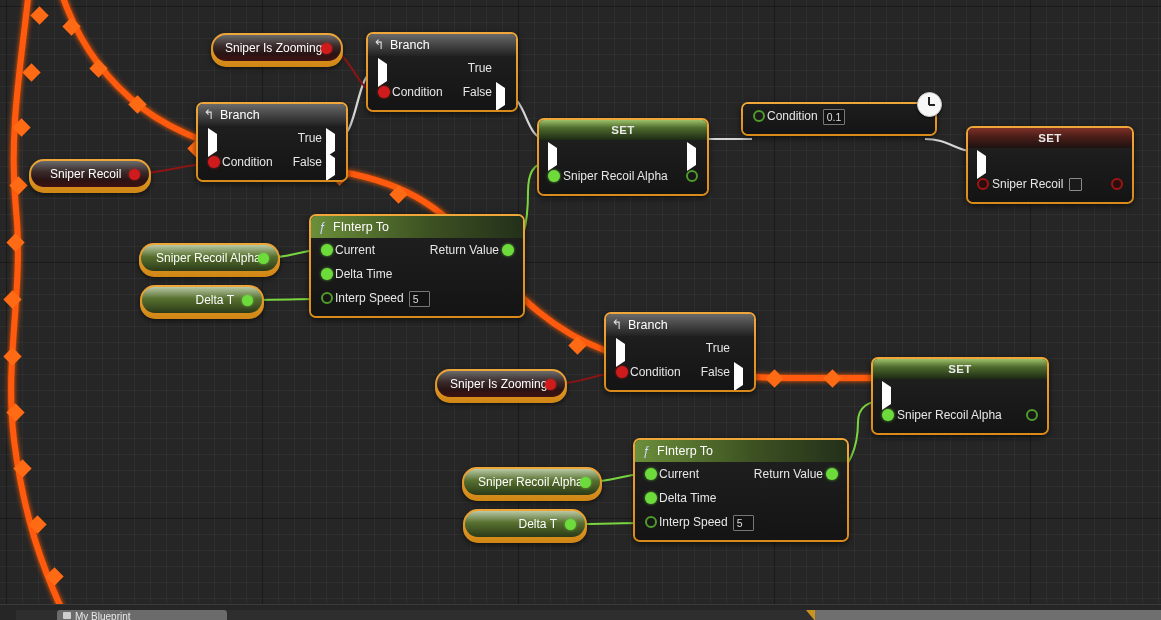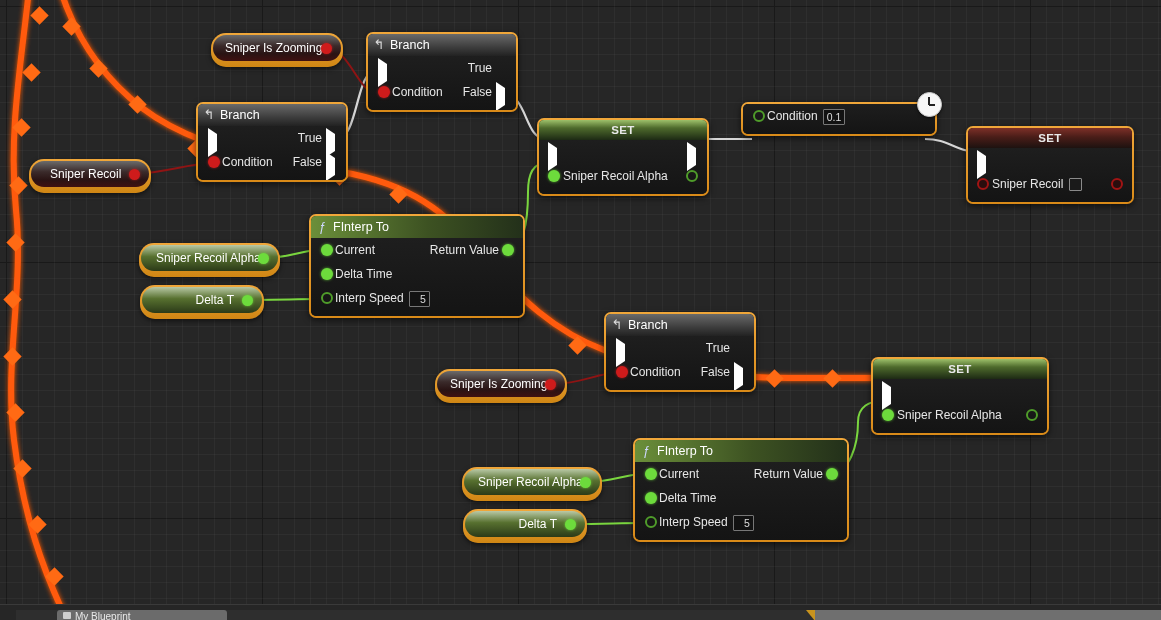--- a/index.html
+++ b/index.html
@@ -55,21 +55,21 @@
   .exec-outline{width:10px;height:13px;
      background:#e8e8e8;
      clip-path:polygon(0 0,60% 0,100% 50%,60% 100%,0 100%, 0 82%, 60% 82%, 78% 50%, 60% 18%, 0 18%);}
   .dot{border-radius:50%;}
   .dot-green{background:#6ddb3c;box-shadow:0 0 3px rgba(110,220,60,.8);}
   .dot-green-h{background:transparent;border:2.5px solid #4f9c2a;border-radius:50%;box-sizing:border-box;}
   .dot-red{background:#cf1b1b;box-shadow:0 0 3px rgba(210,30,30,.7);}
   .dot-red-h{background:#2a0d0d;border:2.5px solid #a11414;border-radius:50%;box-sizing:border-box;}
 
   .val{display:inline-block;min-width:13px;height:14px;line-height:14px;padding:0 3px;margin-left:5px;
-       border:1px solid #777;background:#121212;color:#dcdcdc;font-size:10.5px;text-align:right;
+       border:1px solid #777;background:#121212;color:#dcdcdc;font-size:10.5px;text-align:left;
        vertical-align:middle;border-radius:1px;}
   .chk{display:inline-block;width:11px;height:11px;margin-left:6px;border:1px solid #8a8a8a;
        background:#1a1a1a;vertical-align:middle;border-radius:1px;}
 
   
   .pill{position:absolute;height:30px;border-radius:15px;padding:2px;
         background:linear-gradient(#f0a73a,#cf8614);box-shadow:0 2px 5px rgba(0,0,0,.55);}
   .pill-in{position:relative;height:26px;border-radius:13px;overflow:hidden;}
   .pill-red{background:linear-gradient(180deg,#6b6b6b 0%,#3a2a2a 42%,#2a1414 72%,#401111 100%);}
   .pill-green{background:linear-gradient(180deg,#b9c9a6 0%,#57702f 45%,#2b3a18 100%);}

